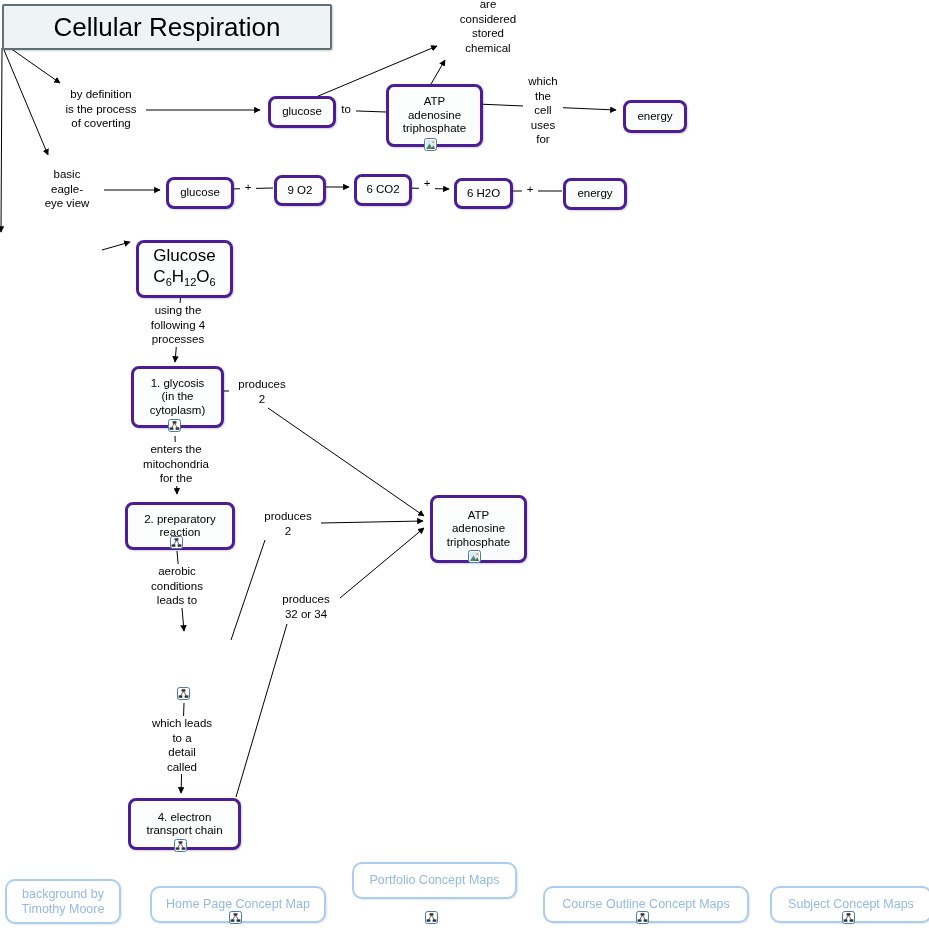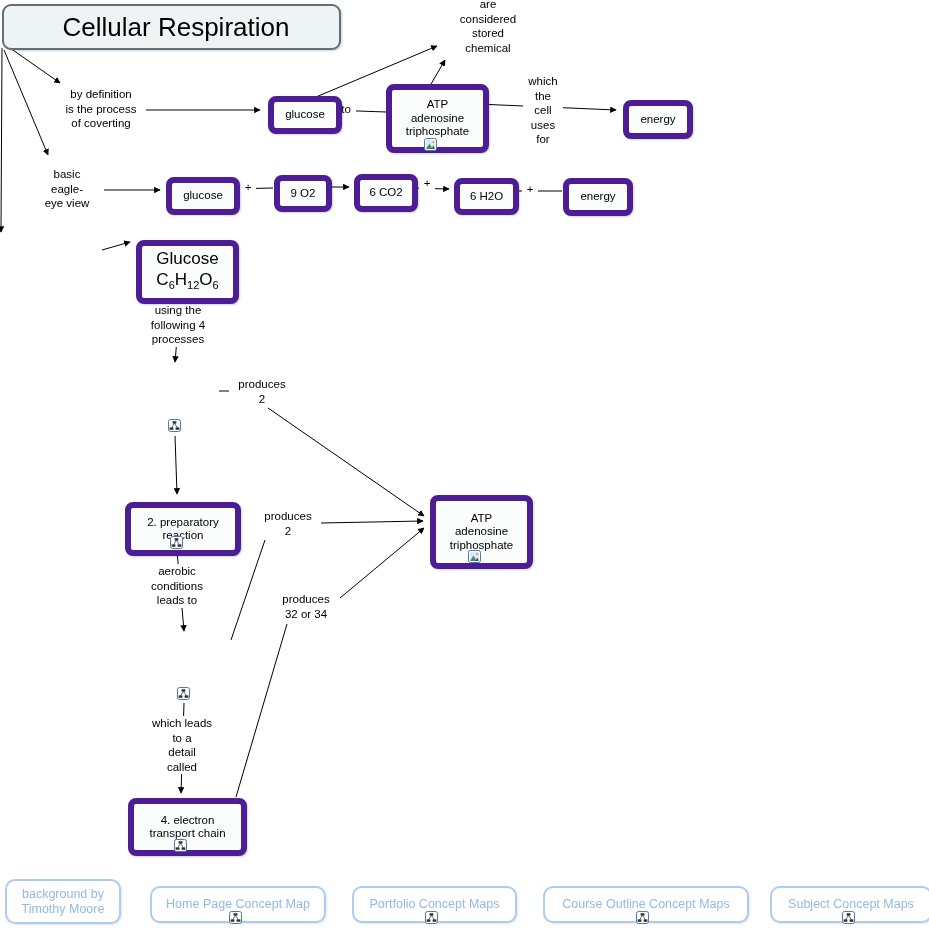--- a/index.html
+++ b/index.html
@@ -2,30 +2,29 @@
 <html><head>
 <meta charset="utf-8">
 <style>
   html,body { margin:0; padding:0; background:#fff; }
   #canvas {
     position:relative; width:929px; height:933px; background:#ffffff;
     font-family:"Liberation Sans", sans-serif; overflow:hidden; color:#000;
   }
   #wires { position:absolute; left:0; top:0; pointer-events:none; }
   .node {
-    position:absolute; background:#fbfdfd; border:6px solid #4c1d95; border-radius:8px;
+    position:absolute; background:#fbfdfd; border:3px solid #4c1d95; border-radius:8px;
     display:flex; flex-direction:column; align-items:center; justify-content:center;
     text-align:center; font-size:11.5px; line-height:13.5px; white-space:pre-line;
     box-shadow:1px 1px 2px rgba(0,0,0,0.18);
   }
   .title-box {
-    position:absolute; background:#eef4f4; border:2px solid #5f7079; border-radius:9px;
+    position:absolute; background:#eef4f4; border:2px solid #5f7079; border-radius:2px;
     display:flex; align-items:center; justify-content:center; font-size:26px;
     box-shadow:1px 1px 2px rgba(0,0,0,0.18);
-    padding-left:9px;
   }
   .label {
     position:absolute; text-align:center; font-size:11.5px; line-height:14.5px;
     white-space:pre-line; background:#ffffff;
   }
   .bignode { font-size:17px; line-height:21px; }
   .bignode sub { font-size:11px; }
   .icon { position:absolute; width:13px; height:13px; }
   .icon svg { display:block; width:13px; height:13px; }
   .btn {
@@ -93,20 +92,23 @@
 eagle-
 eye view</div>
   <div class="label" style="left:240px;top:180px;width:16px">+</div>
   <div class="label" style="left:419px;top:176px;width:16px">+</div>
   <div class="label" style="left:522px;top:182px;width:16px">+</div>
   <div class="label" style="left:140px;top:303px;width:76px">using the
 following 4
 processes</div>
   <div class="label" style="left:230px;top:377px;width:64px">produces
 2</div>
+  <div class="label" style="left:134px;top:442px;width:84px">enters the
+mitochondria
+for the</div>
   <div class="label" style="left:256px;top:509px;width:64px">produces
 2</div>
   <div class="label" style="left:143px;top:564px;width:68px">aerobic
 conditions
 leads to</div>
   <div class="label" style="left:274px;top:592px;width:64px">produces
 32 or 34</div>
   <div class="label" style="left:148px;top:716px;width:68px">which leads
 to a
 detail
@@ -122,20 +124,23 @@
   <div class="node" style="left:274px;top:175px;width:46px;height:25px">9 O2</div>
   <div class="node" style="left:354px;top:174px;width:52px;height:26px">6 CO2</div>
   <div class="node" style="left:454px;top:178px;width:53px;height:25px">6 H2O</div>
   <div class="node" style="left:563px;top:178px;width:58px;height:26px">energy</div>
 
   <div class="node bignode" style="left:136px;top:240px;width:91px;height:52px">
     <div>Glucose</div>
     <div><span>C</span><sub>6</sub><span>H</span><sub>12</sub><span>O</span><sub>6</sub></div>
   </div>
 
+  <div class="node" style="left:131px;top:366px;width:87px;height:56px">1. glycosis
+(in the
+cytoplasm)</div>
   <div class="node" style="left:125px;top:502px;width:104px;height:42px">2. preparatory
 reaction</div>
   <div class="node" style="left:128px;top:798px;width:107px;height:46px">4. electron
 transport chain</div>
   <div class="node" style="left:430px;top:495px;width:91px;height:62px">ATP
 adenosine
 triphosphate</div>
 
   <span class="icon" style="left:424px;top:138px">
       <svg viewBox="0 0 13 13">
@@ -192,21 +197,21 @@
       </svg>
     </span>
 
   <div class="btn" style="left:150px;top:886px;width:172px;height:33px">
     <span>Home Page Concept Map</span>
   </div>
   <div class="btn" style="left:5px;top:879px;width:112px;height:41px">
     <span>background by
 Timothy Moore</span>
   </div>
-  <div class="btn" style="left:352px;top:886px;width:161px;height:33px">
+  <div class="btn" style="left:352px;top:862px;width:161px;height:33px">
     <span>Portfolio Concept Maps</span>
   </div>
   <div class="btn" style="left:543px;top:886px;width:202px;height:33px">
     <span>Course Outline Concept Maps</span>
   </div>
   <div class="btn" style="left:770px;top:886px;width:158px;height:33px">
     <span>Subject Concept Maps</span>
   </div>
 
   <span class="icon" style="left:229px;top:911px">

